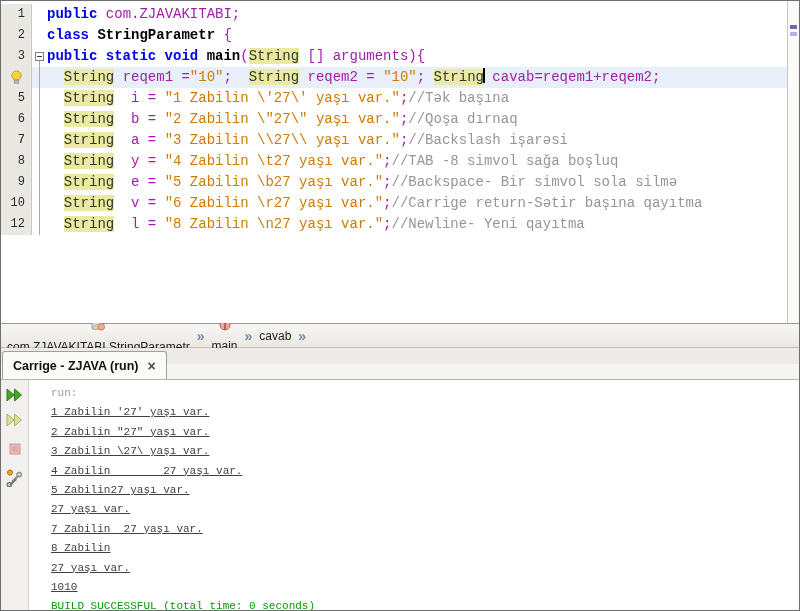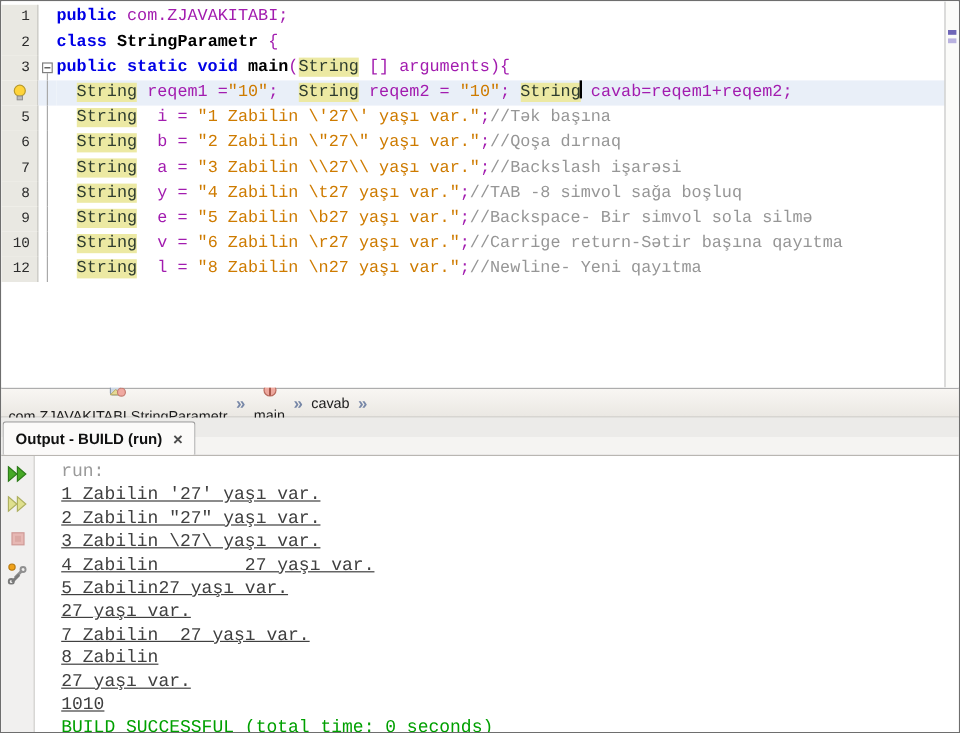--- a/index.html
+++ b/index.html
@@ -55,21 +55,21 @@
     border-radius:3px 3px 0 0;font-size:12.5px;font-weight:bold;color:#111;}
   .tab .close{color:#4c4c4c;font-weight:bold;font-size:14px;line-height:1;cursor:default;}
   
   .output{flex:1;display:flex;min-height:0;background:#fff;}
   .out-toolbar{width:27px;flex:none;background:#f1f0ef;border-right:1px solid #d2d0ce;
     display:flex;flex-direction:column;align-items:center;padding-top:5px;gap:5px;}
   .tbtn{width:21px;height:20px;border:none;background:transparent;padding:0;margin:0;
     display:flex;align-items:center;justify-content:center;}
   .tbtn.gap{margin-top:4px;}
   .out-text{flex:1;font-family:"Liberation Mono","DejaVu Sans Mono",monospace;
-    font-size:15px;line-height:19.4px;padding:4px 0 0 22px;white-space:pre;overflow:hidden;}
+    font-size:11px;line-height:19.4px;padding:4px 0 0 22px;white-space:pre;overflow:hidden;}
   .o-muted{color:var(--c-muted,#9a9a9a);}
   .o-norm{color:#404040;text-decoration:underline;}
   .o-success{color:var(--c-success,#00a000);}
 </style>
 </head>
 <body>
 
 <div class="app">
 
   <div class="editor">
@@ -183,21 +183,21 @@
     </span>
     <span class="chev">»</span>
     <span class="crumb">
       <span>cavab</span>
     </span>
     <span class="chev">»</span>
   </div>
 
   <div class="tabbar">
     <div class="tab">
-      <span>Output - BUILD (run)</span>
+      <span>Carrige - ZJAVA (run)</span>
       <span class="close">×</span>
     </div>
   </div>
 
   <div class="output">
     <div class="out-toolbar">
       <button class="tbtn">
         <svg width="17" height="14" viewBox="0 0 17 14">
           <path d="M1 1 L8 7 L1 13 Z" fill="#46a926" stroke="#2e7d1a"></path>
           <path d="M8.5 1 L15.5 7 L8.5 13 Z" fill="#46a926" stroke="#2e7d1a"></path>

